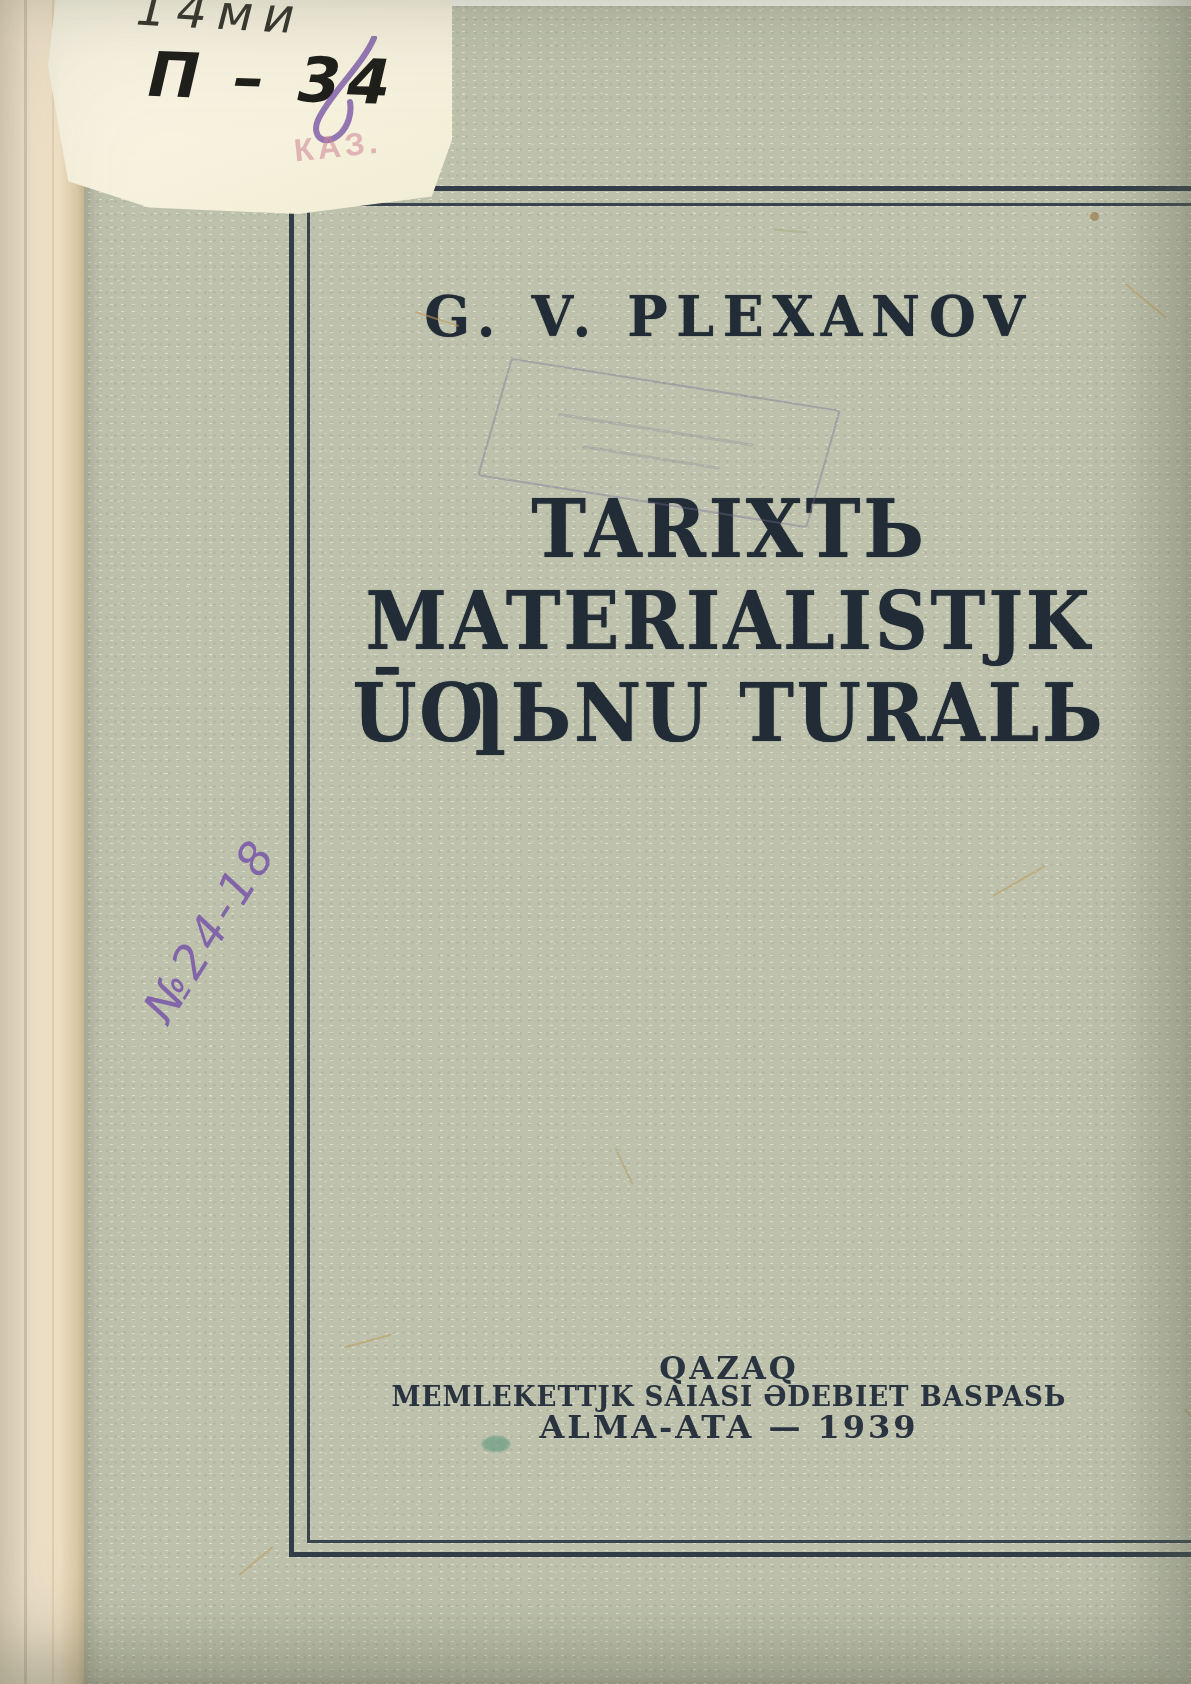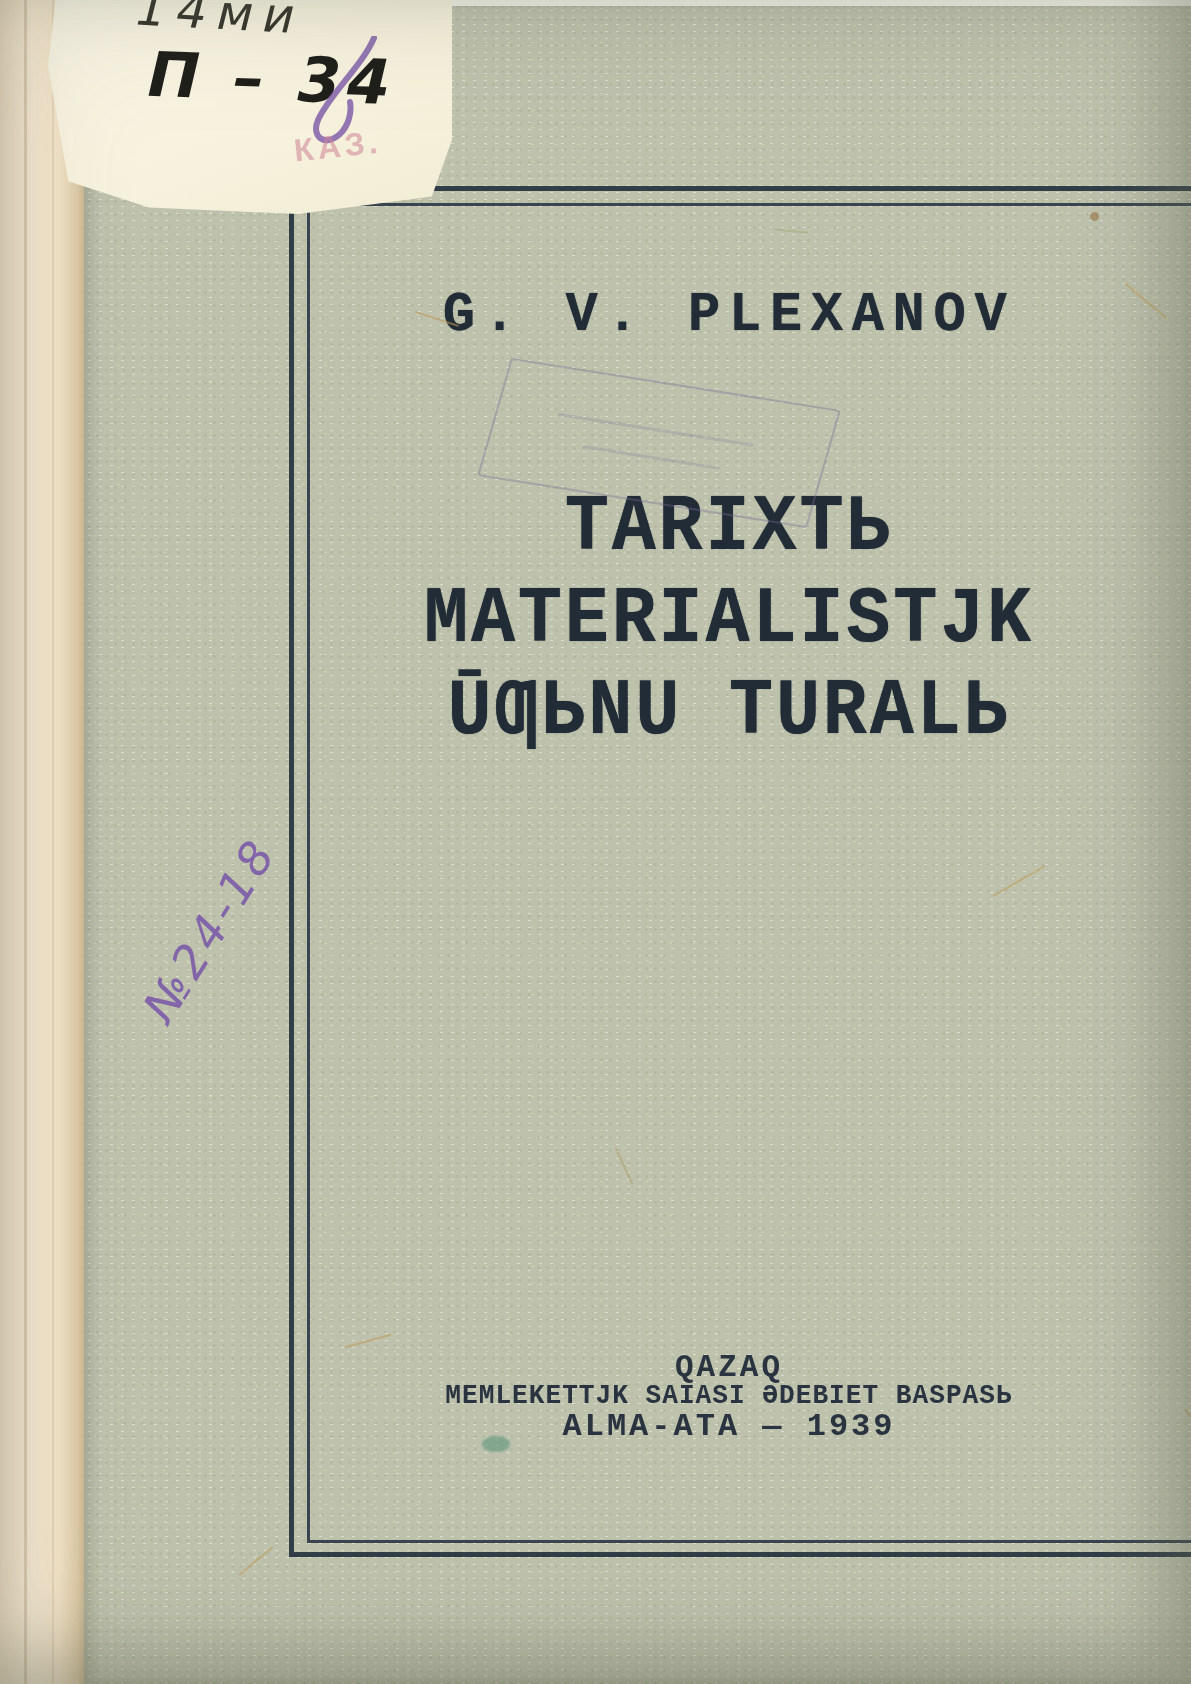--- a/index.html
+++ b/index.html
@@ -7,21 +7,21 @@
         font-family:"DejaVu Serif","Liberation Serif",serif;background:#fbfbf4;}
 
   
   .cover{position:absolute;left:84px;top:0;right:0;bottom:0;
     background-color:#bec2ad;
     background-image:
       radial-gradient(rgba(255,255,244,.45) 1px, transparent 1.4px),
       radial-gradient(rgba(150,160,130,.30) 1px, transparent 1.3px),
       radial-gradient(rgba(228,232,188,.35) 1px, transparent 1.6px);
     background-size:11px 7px,9px 13px,23px 17px;
-    box-shadow:inset 6px 0 14px rgba(90,85,60,.25);font-family:Liberation Mono, monospace;}
+    box-shadow:inset 6px 0 14px rgba(90,85,60,.25);}
   .vignette{position:absolute;inset:0;pointer-events:none;
     box-shadow:inset -20px -26px 70px rgba(92,98,80,.38), inset 0 0 130px rgba(100,106,88,.22);}
   .top-paper-edge{position:absolute;left:84px;top:0;right:0;height:6px;
     background:rgba(253,253,246,.85);}
 
   
   .spine{position:absolute;left:0;top:0;width:84px;height:1684px;
     background:linear-gradient(90deg,#ecdcc2 0%,#f6e9d2 38%,#f3e3c8 70%,#dcc9a6 92%,#c9b692 100%);
     border-right:2px solid rgba(96,84,60,.35);}
   .crease{position:absolute;top:0;bottom:0;width:3px;background:rgba(125,95,62,.22);}

